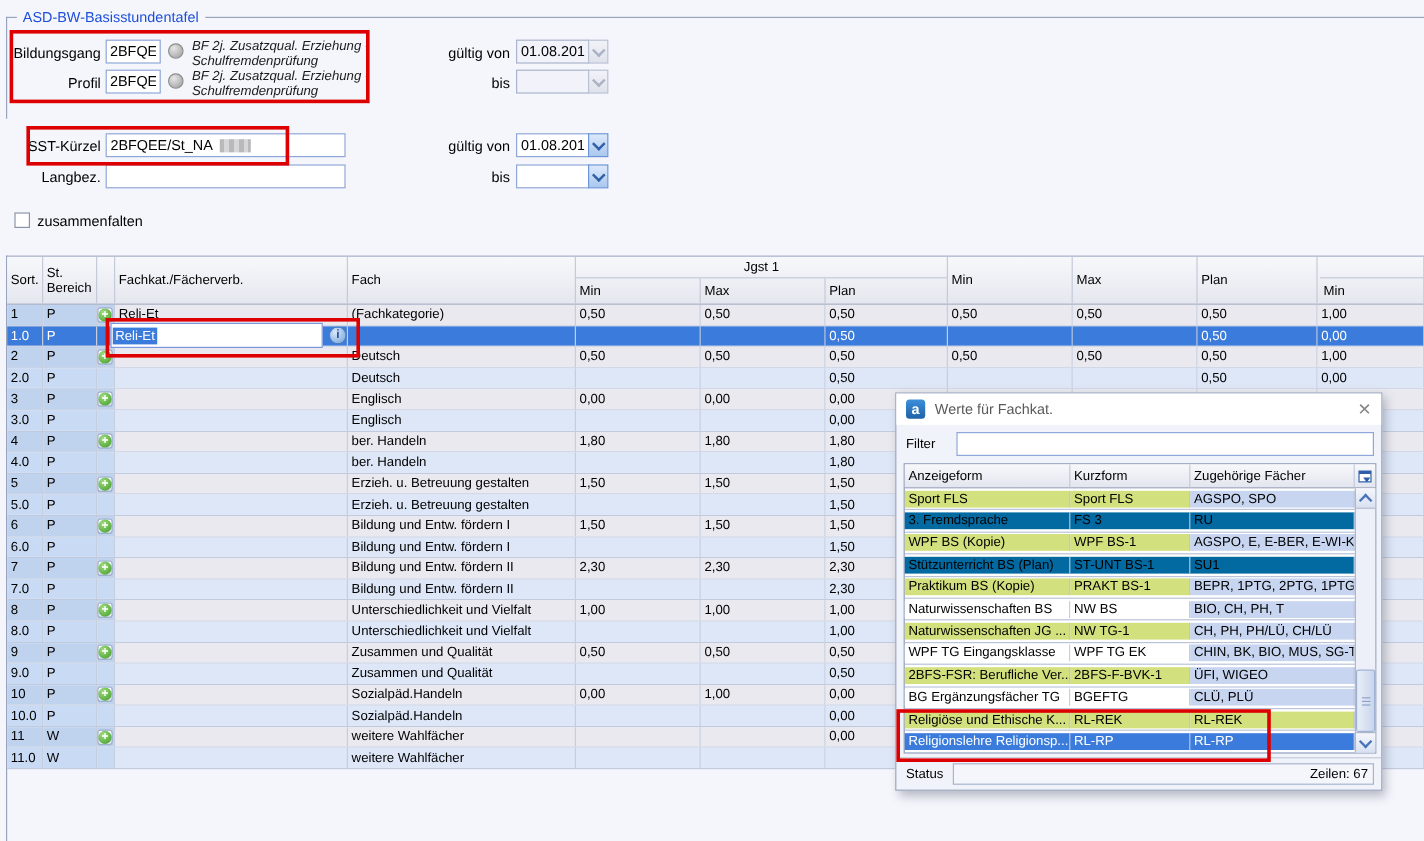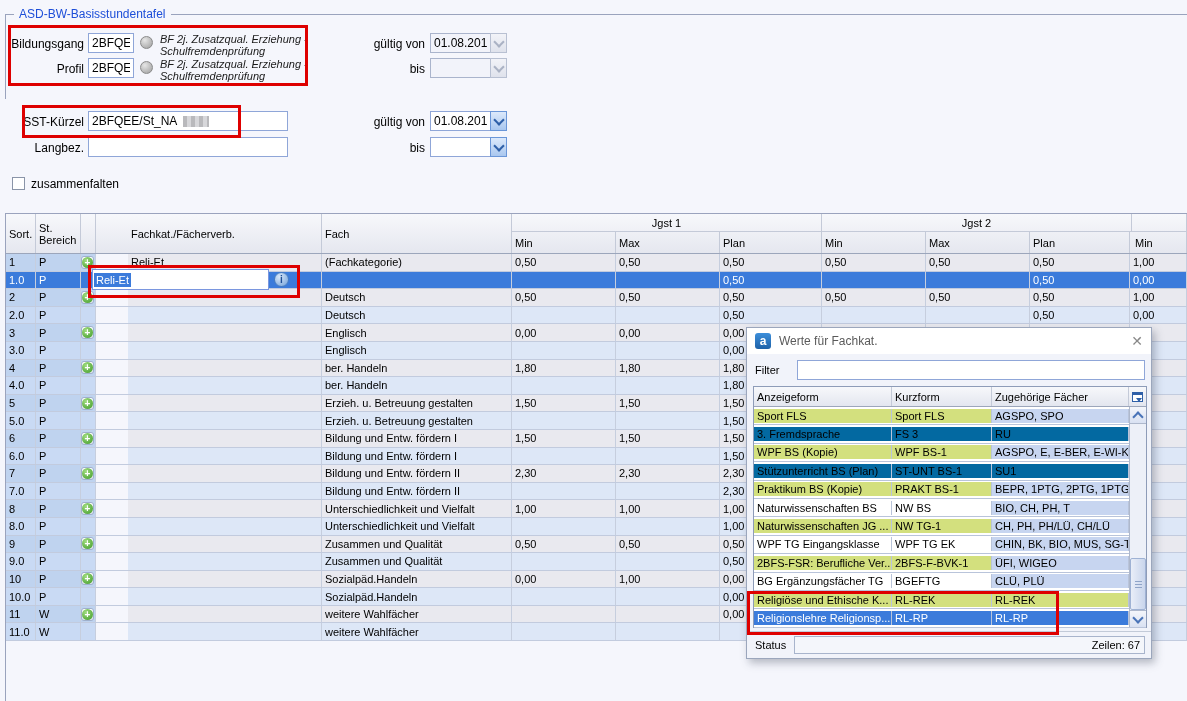--- a/index.html
+++ b/index.html
@@ -27,21 +27,21 @@
   .checkbox{position:absolute;width:13px;height:13px;background:#fff;border:1px solid #8A94A8;box-sizing:border-box;}
 
   
   #tablewrap{position:absolute;left:5px;top:213px;width:1182px;height:488px;border-left:1px solid #9AA3BD;border-top:1px solid #9AA3BD;box-sizing:border-box;}
   .thead{display:flex;height:40px;background:linear-gradient(#F7F8FB,#E5E7EF);border-bottom:1px solid #9CA6BB;box-sizing:border-box;font-size:11px;}
   .hcell{box-sizing:border-box;border-right:1px solid #C4CAD8;padding:2px 3px;display:flex;align-items:center;overflow:hidden;}
   .hgroup{display:flex;flex-direction:column;box-sizing:border-box;}
   .hg-top{height:18px;box-sizing:border-box;border-right:1px solid #C4CAD8;border-bottom:1px solid #C4CAD8;display:flex;align-items:center;justify-content:center;}
   .hg-sub{display:flex;flex:1;}
   .hg-sub .hcell{border-bottom:none;}
-  .c-sort{width:30px;}.c-ber{width:45px;}.c-plus{width:15px;}.c-fk{width:194px;margin-left:32px;}.c-fach{width:190px;}
+  .c-sort{width:30px;}.c-ber{width:45px;}.c-plus{width:15px;}.c-fk{width:194px;}.c-fach{width:190px;}
   .c-n0{width:104px;}.c-n1{width:104px;}.c-n2{width:102px;}.c-n3{width:104px;}.c-n4{width:104px;}.c-n5{width:100px;}.c-n6{flex:1;}
   .w310{width:310px;}.wlast{flex:1;}
 
   .trow{display:flex;height:17.6px;box-sizing:border-box;border-bottom:1px solid #C2CBDE;font-size:11px;}
   .cell{box-sizing:border-box;border-right:1px solid #C6CEDE;padding:1px 3px;overflow:hidden;white-space:nowrap;display:flex;align-items:center;}
   .trow.main .dc{background:#E9E9EF;}
   .trow.sub  .dc{background:#DDE7F7;}
   .trow .lc{background:#BFD3EF;}
   .trow.sub .lc{background:#C9DAF4;}
   .trow.sel .dc,.trow.sel .lc{background:#3B7BDB;color:#fff;}
@@ -153,21 +153,20 @@
       <div class="hcell c-fach">Fach</div>
       <div class="hgroup w310">
         <div class="hg-top">Jgst 1</div>
         <div class="hg-sub">
           <div class="hcell c-n0">Min</div>
           <div class="hcell c-n1">Max</div>
           <div class="hcell c-n2">Plan</div>
         </div>
       </div>
       <div class="hgroup w310">
-        <div class="hg-top">Jgst 2</div>
         <div class="hg-sub">
           <div class="hcell c-n3">Min</div>
           <div class="hcell c-n4">Max</div>
           <div class="hcell c-n5">Plan</div>
         </div>
       </div>
       <div class="hgroup wlast">
         <div class="hg-top"></div>
         <div class="hg-sub">
           <div class="hcell c-n6">Min</div>

